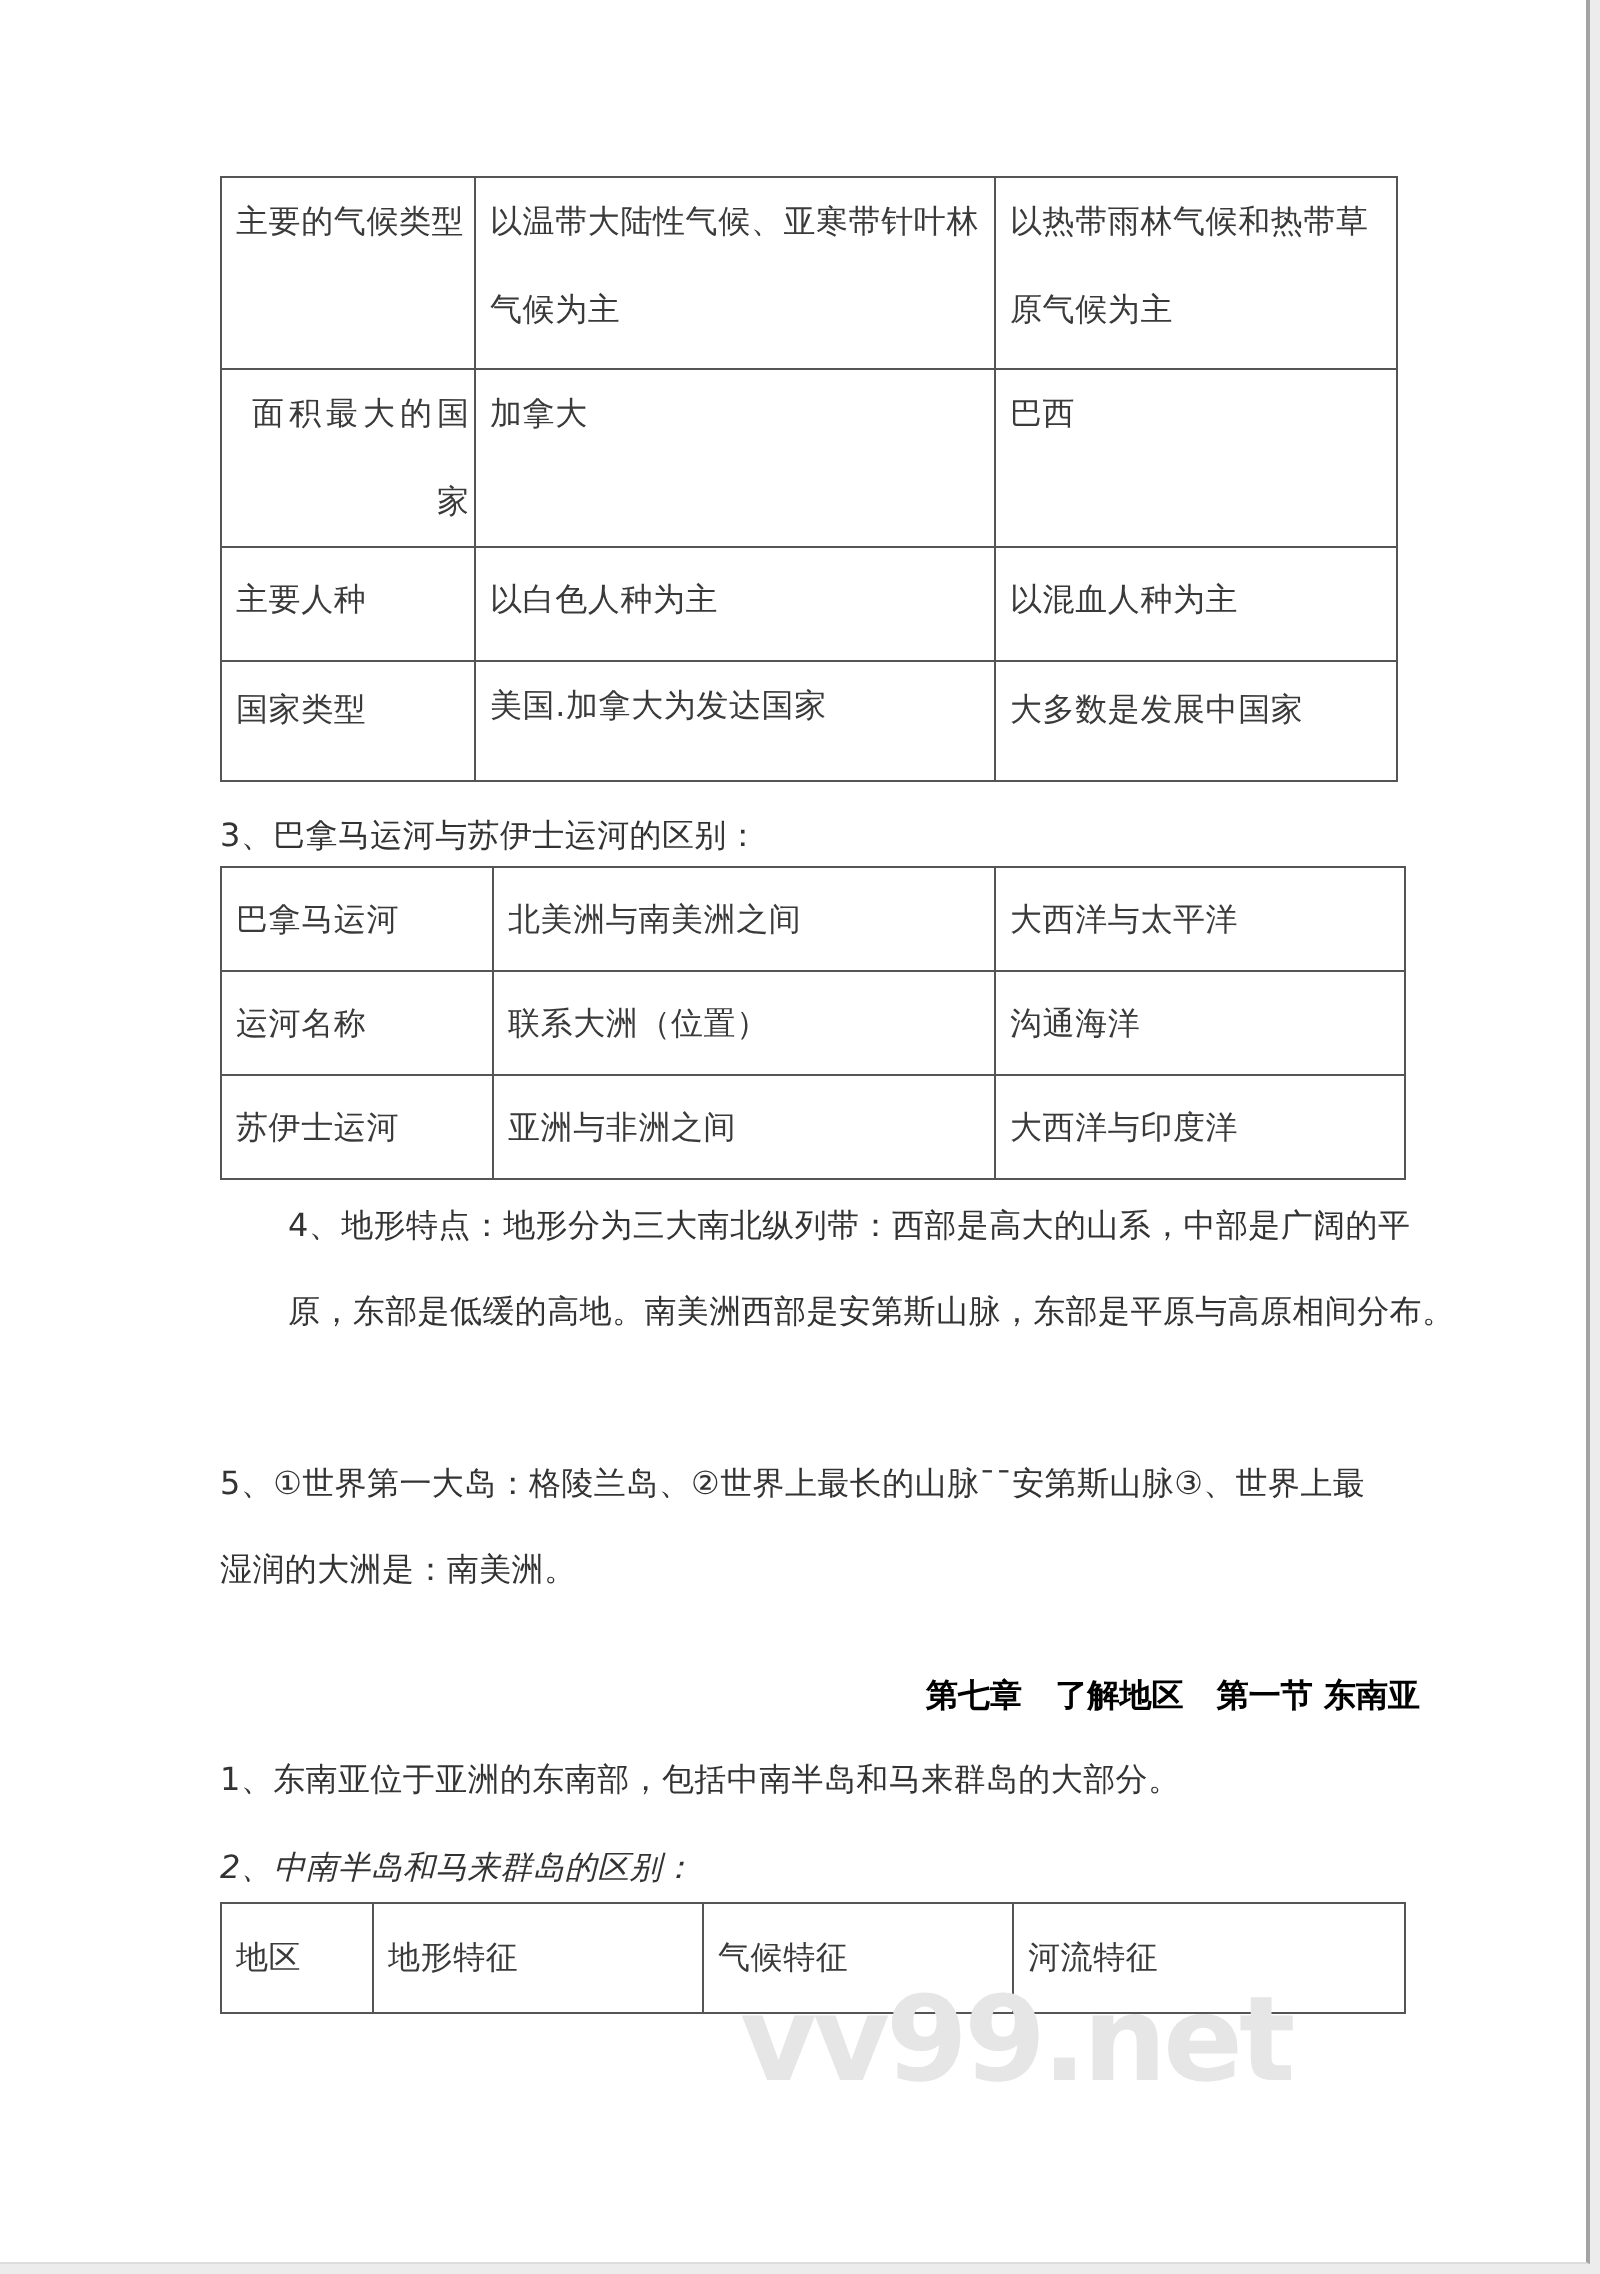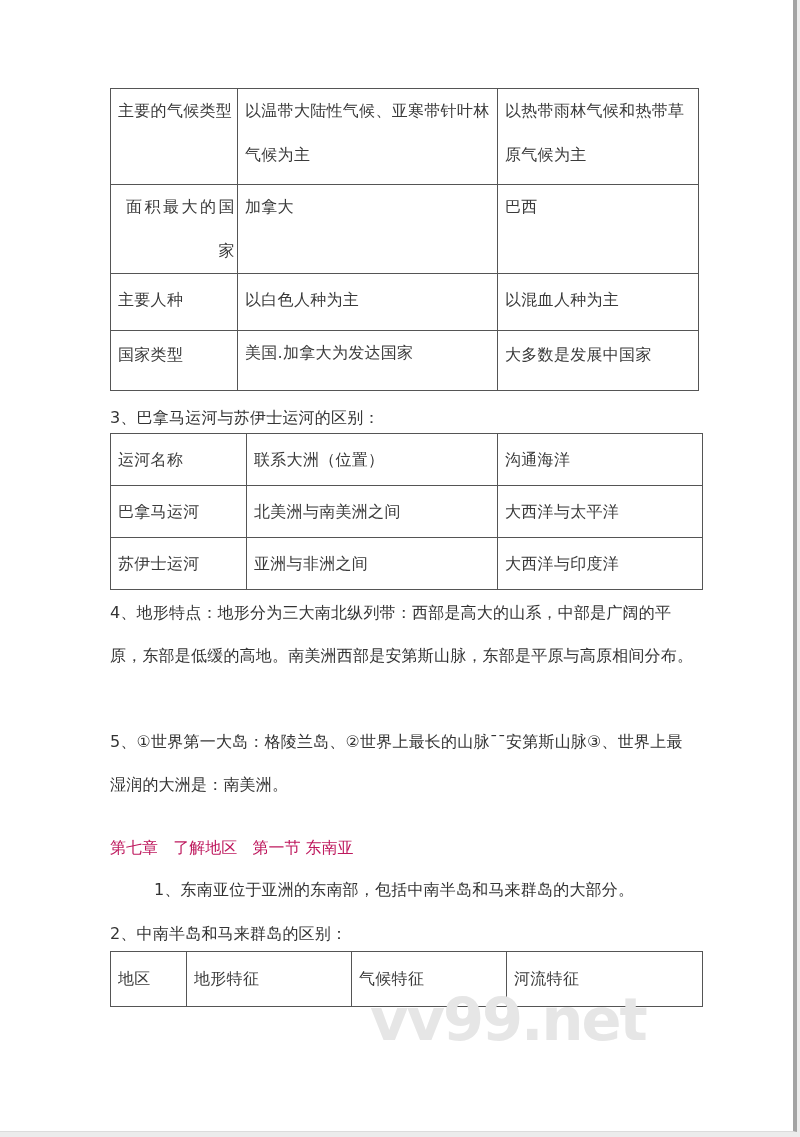--- a/index.html
+++ b/index.html
@@ -4,36 +4,36 @@
 <style>
   html, body { margin: 0; padding: 0; }
   body {
     width: 800px; height: 1137px; position: relative; overflow: hidden;
     background: #ececec;
     font-family: "DejaVu Sans", "Liberation Sans", sans-serif;
     color: #333;
   }
   .page {
     position: absolute; left: 0; top: 0; width: 793px; height: 1131px;
-    background: #ffffff; border-right: 4px solid #a3a3a3; border-bottom: 1px solid #dcdcdc;
+    background: #ffffff; border-right: 2px solid #a3a3a3; border-bottom: 1px solid #dcdcdc;
   }
   .tbl { position: absolute; border-collapse: collapse; table-layout: fixed; }
   .tbl td {
     border: 1.5px solid #555; vertical-align: top;
     font-size: 16px; line-height: 44px; padding: 0 0 0 7px; color: #3a3a3a;
     letter-spacing: 0.3px;
   }
   .tbl.mid td { vertical-align: middle; line-height: 24px; }
   .para {
     position: absolute; left: 110px; width: 600px;
     font-size: 16px; line-height: 43px; color: #333; letter-spacing: 0.2px;
   }
   .heading {
-    position: absolute; left: 110px; width: 600px; top: 836px; text-align: left;
-    font-size: 16px; font-weight: normal; color: #be185d; line-height: 24px;
+    position: absolute; left: 110px; width: 600px; top: 836px; text-align: right;
+    font-size: 16px; font-weight: bold; color: #000000; line-height: 24px;
     white-space: pre;
   }
   .watermark {
     position: absolute; left: 370px; top: 990px;
     font-family: "DejaVu Sans", sans-serif; font-weight: bold;
     font-size: 59px; letter-spacing: -2px; color: #e6e6e6; line-height: 1;
   }
 </style>
 </head>
 <body>
@@ -73,45 +73,45 @@
   <div class="para" style="top:396px;">3、巴拿马运河与苏伊士运河的区别：</div>
 
   <table class="tbl mid" style="left:110px; top:433px; width:592px;">
     <colgroup>
         <col style="width:136px">
         <col style="width:251px">
         <col style="width:205px">
       </colgroup>
     <tbody>
         <tr style="height:52px;">
+      <td>巴拿马运河</td>
+      <td>北美洲与南美洲之间</td>
+      <td>大西洋与太平洋</td>
+    </tr>
+    <tr style="height:52px;">
       <td>运河名称</td>
       <td>联系大洲（位置）</td>
       <td>沟通海洋</td>
-    </tr>
-    <tr style="height:52px;">
-      <td>巴拿马运河</td>
-      <td>北美洲与南美洲之间</td>
-      <td>大西洋与太平洋</td>
     </tr>
     <tr style="height:52px;">
       <td>苏伊士运河</td>
       <td>亚洲与非洲之间</td>
       <td>大西洋与印度洋</td>
     </tr>
   </tbody>
     </table>
 
-  <div class="para" style="top:591px; width:588px;">4、地形特点：地形分为三大南北纵列带：西部是高大的山系，中部是广阔的平原，东部是低缓的高地。南美洲西部是安第斯山脉，东部是平原与高原相间分布。</div>
+  <div class="para" style="top:591px; width:588px;margin-left:34px;">4、地形特点：地形分为三大南北纵列带：西部是高大的山系，中部是广阔的平原，东部是低缓的高地。南美洲西部是安第斯山脉，东部是平原与高原相间分布。</div>
 
   <div class="para" style="top:720px; width:588px;">5、①世界第一大岛：格陵兰岛、②世界上最长的山脉¯¯安第斯山脉③、世界上最湿润的大洲是：南美洲。</div>
 
   <div class="heading">第七章   了解地区   第一节 东南亚</div>
 
-  <div class="para" style="top:868px;margin-left:44px;">1、东南亚位于亚洲的东南部，包括中南半岛和马来群岛的大部分。</div>
-  <div class="para" style="top:912px;">2、中南半岛和马来群岛的区别：</div>
+  <div class="para" style="top:868px;">1、东南亚位于亚洲的东南部，包括中南半岛和马来群岛的大部分。</div>
+  <div class="para" style="top:912px;font-style:italic;">2、中南半岛和马来群岛的区别：</div>
 
   <table class="tbl mid" style="left:110px; top:920px; width:592px;margin-top:31px;">
     <colgroup>
         <col style="width:76px">
         <col style="width:165px">
         <col style="width:155px">
         <col style="width:196px">
       </colgroup>
     <tbody>
         <tr style="height:55px;">

